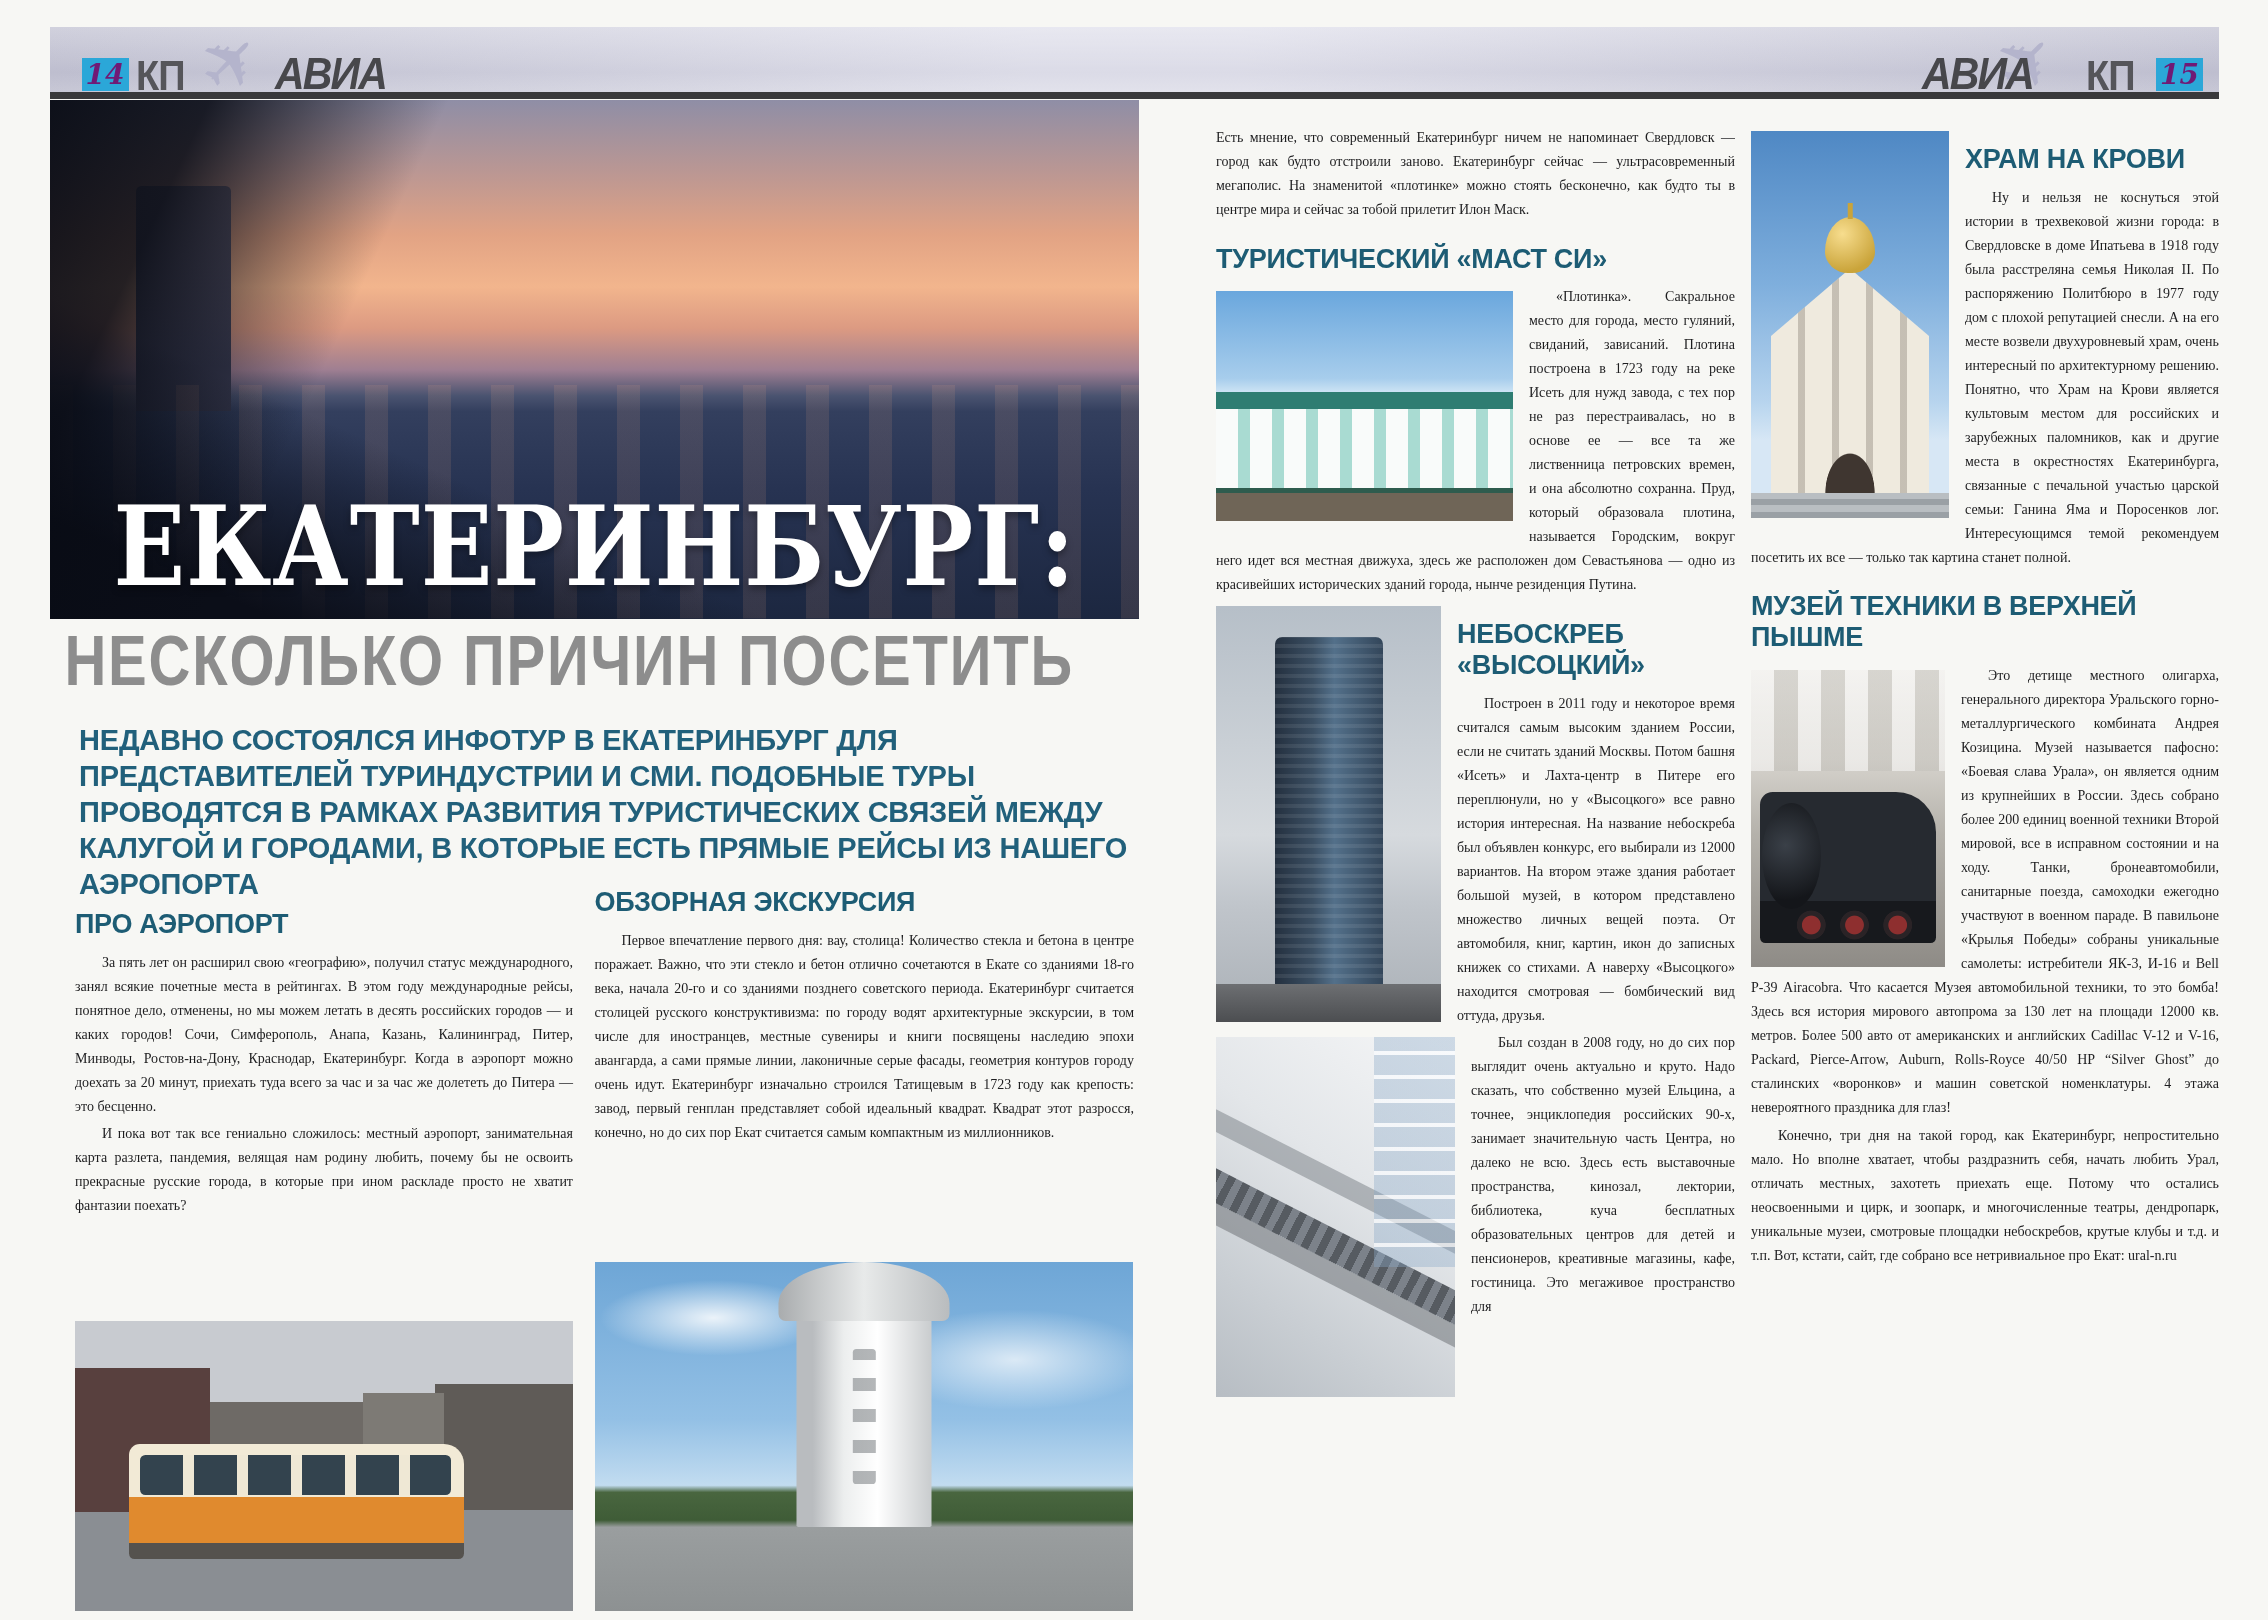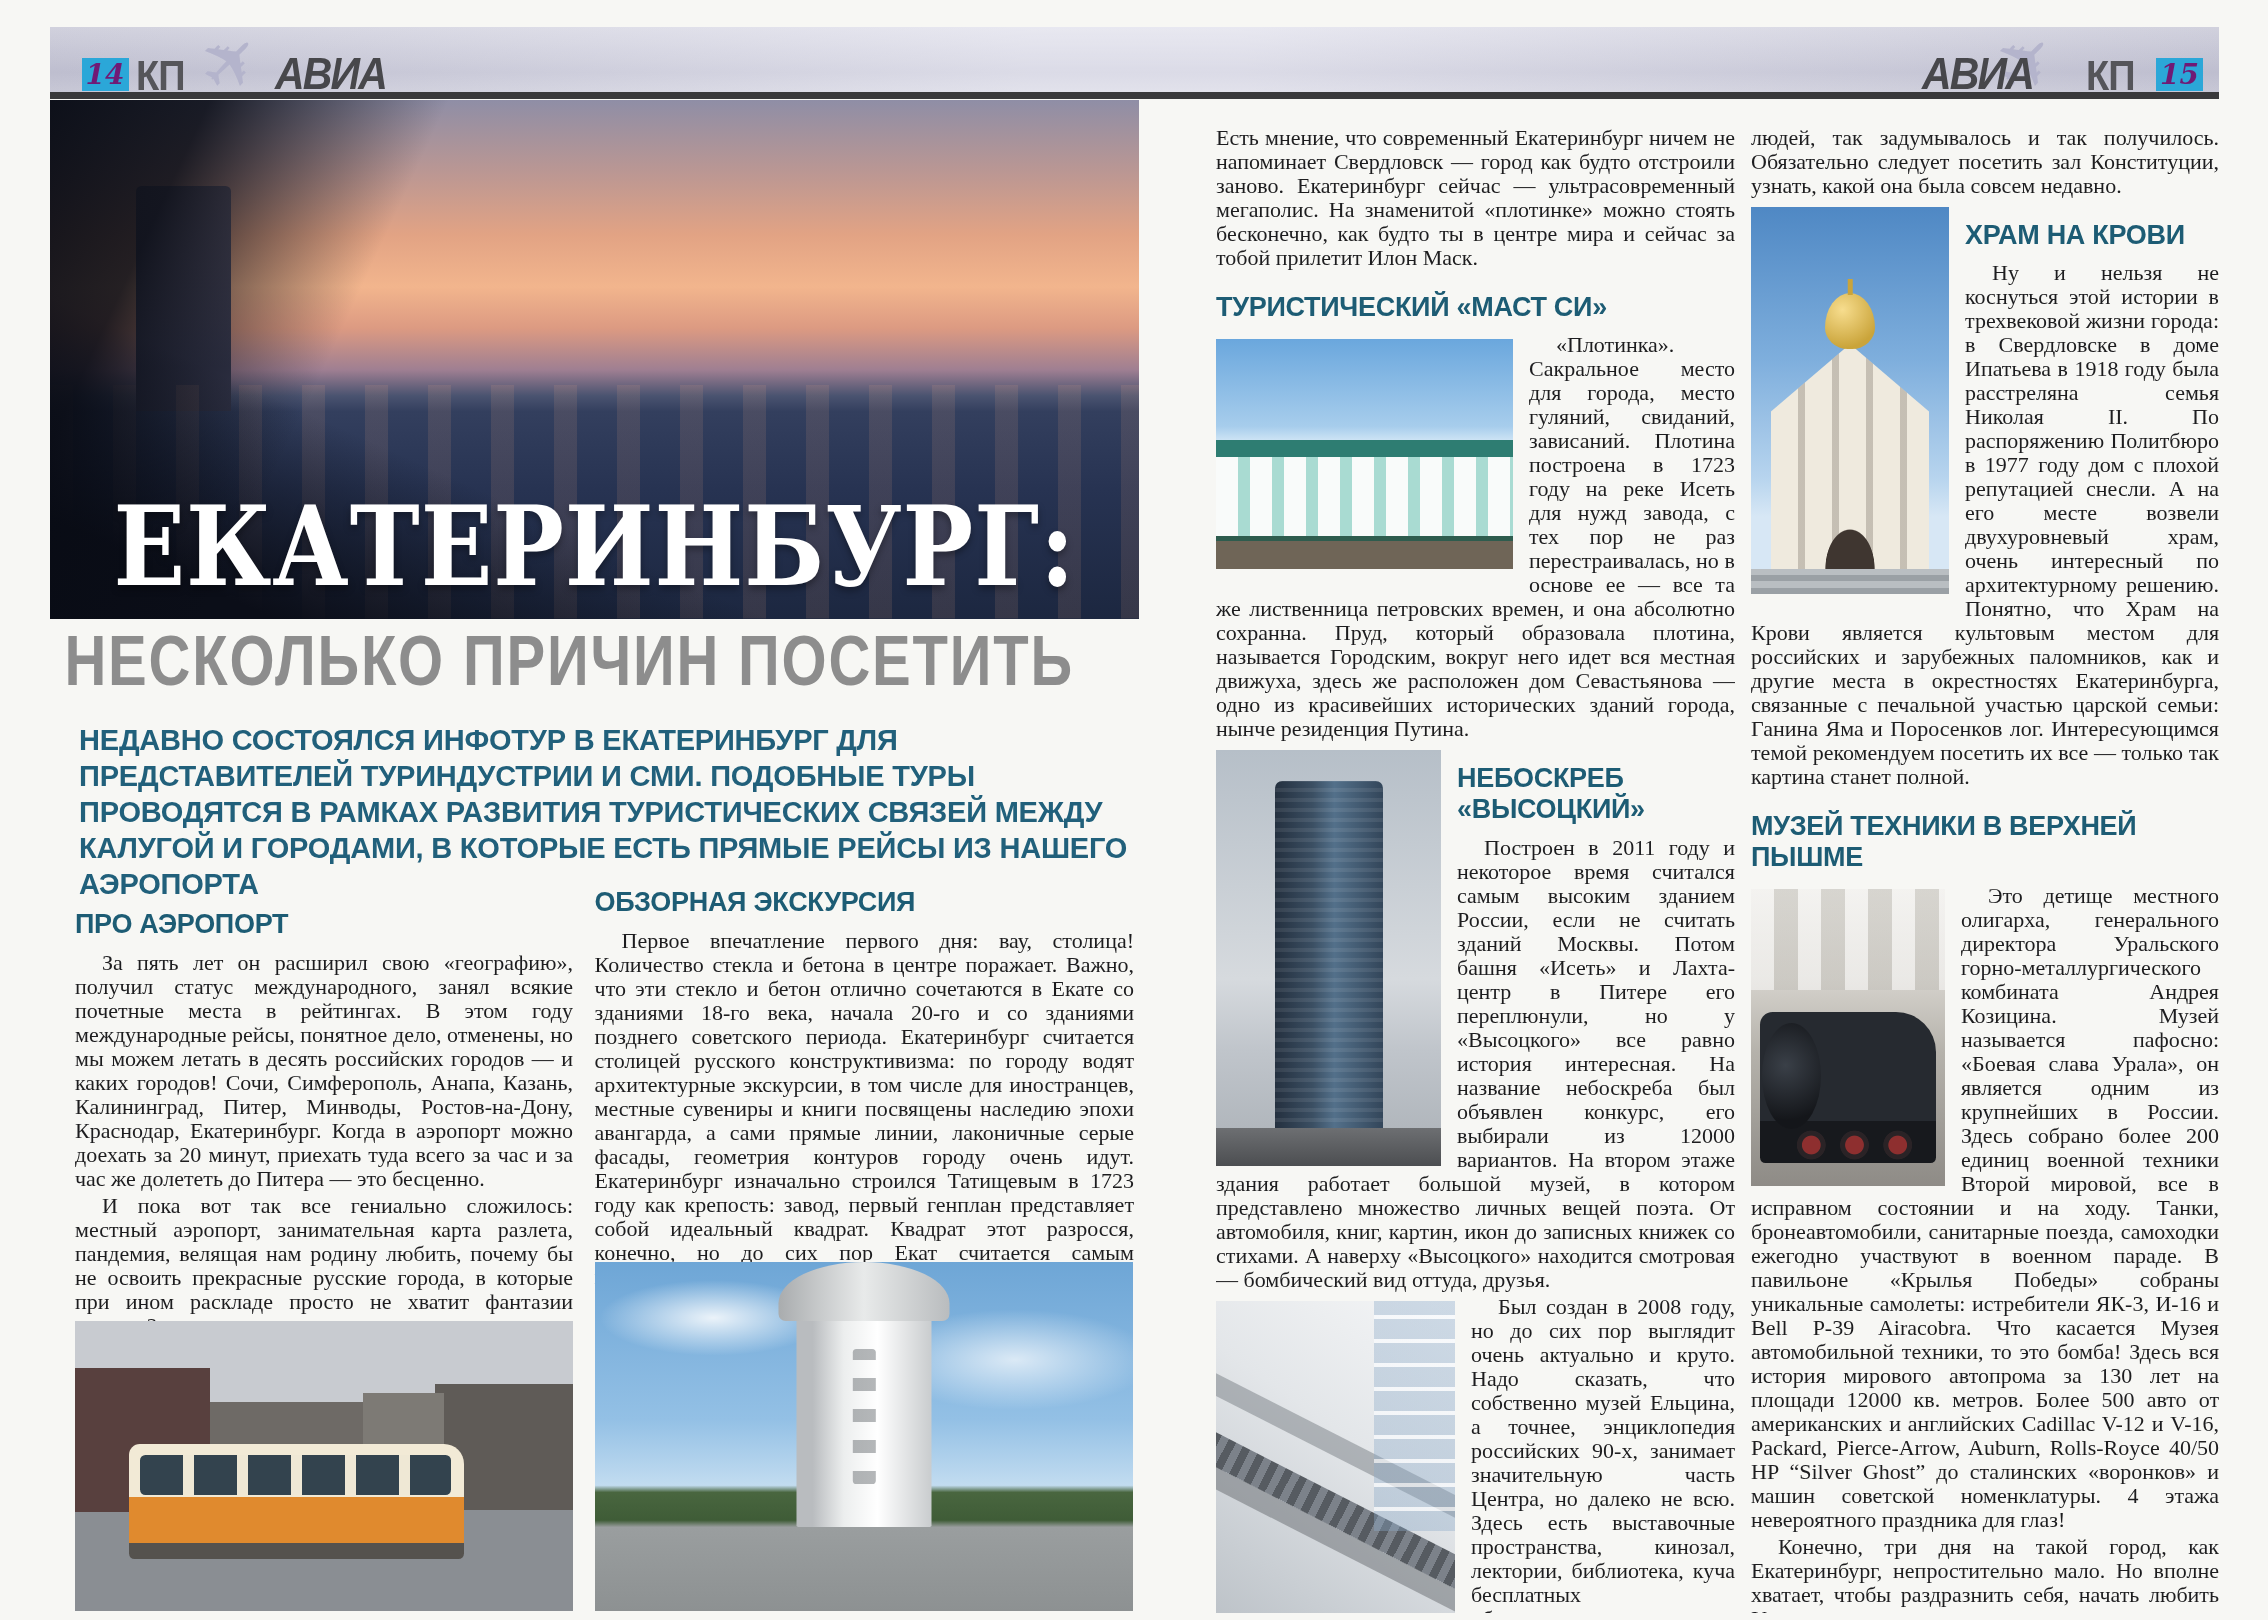--- a/index.html
+++ b/index.html
@@ -33,21 +33,21 @@
   
   .title{position:absolute;left:0;top:491px;width:1089px;margin:0;text-align:center;z-index:5;
          font-family:"DejaVu Serif",serif;font-weight:bold;font-size:94px;line-height:1;color:#fff;
          letter-spacing:0.9px;transform:scaleY(1.18);transform-origin:center top;text-shadow:0 2.7px 7.2px rgba(0,0,0,.35);}
   .subtitle{position:absolute;left:14.4px;top:625px;margin:0;font-family:"Liberation Sans",sans-serif;font-weight:bold;
             font-size:58px;line-height:1;color:#8d8d8d;letter-spacing:1.8px;transform:scaleY(1.22);transform-origin:left top;}
   .lede{position:absolute;left:25px;top:718px;width:1055px;margin:4px;font-family:"Liberation Sans",sans-serif;
         font-weight:bold;font-size:29px;line-height:36px;color:#21607b;letter-spacing:-0.2px;}
   .kick{font-family:"Liberation Sans",sans-serif;font-weight:bold;font-size:27px;line-height:31px;color:#1d5c74;
         margin:18px 0 10.8px;letter-spacing:-0.3px;}
-  .para{font-size:22px;line-height:24px;margin:0 0 3.6px;text-align:justify;overflow-wrap:break-word;}
+  .para{font-size:14px;line-height:24px;margin:0 0 3.6px;text-align:justify;overflow-wrap:break-word;}
   .ind{text-indent:27px;}
 
   
   .cols{position:absolute;left:25px;top:887px;width:1059px;display:flex;gap:21.6px;}
   .colA{width:498px;margin-top:22px;}
   .colB{flex:1;}
   .cols .kick{margin-top:0;}
 
   .ph{display:block;position:relative;overflow:hidden;background:#ccc;}
   .fl{float:left;margin:5.4px 16px 5.4px 0;}
@@ -208,21 +208,20 @@
         <p class="para ind">Построен в 2011 году и некоторое время считался самым высоким зданием России, если не считать зданий Москвы. Потом башня «Исеть» и Лахта-центр в Питере его переплюнули, но у «Высоцкого» все равно история интересная. На название небоскреба был объявлен конкурс, его выбирали из 12000 вариантов. На втором этаже здания работает большой музей, в котором представлено множество личных вещей поэта. От автомобиля, книг, картин, икон до записных книжек со стихами. А наверху «Высоцкого» находится смотровая — бомбический вид оттуда, друзья.</p>
       </div>
 
       <div class="sec">
         <i class="ph ph-yeltsin fl"></i>
         <p class="para ind">Был создан в 2008 году, но до сих пор выглядит очень актуально и круто. Надо сказать, что собственно музей Ельцина, а точнее, энциклопедия российских 90-х, занимает значительную часть Центра, но далеко не всю.  Здесь есть выставочные пространства, кинозал, лектории, библиотека, куча бесплатных образовательных центров для детей и пенсионеров, креативные магазины, кафе, гостиница. Это мегаживое пространство для</p>
       </div>
     </div>
 
     <div class="col col2">
-      <p class="para">людей, так задумывалось и так получилось.  Обязательно следует посетить зал Конституции, узнать, какой она была совсем недавно.</p>
 
       <div class="sec">
         <i class="ph ph-khram fl">
           <b class="church"></b>
           <b class="dome"></b>
         </i>
         <h3 class="kick">ХРАМ НА КРОВИ</h3>
         <p class="para ind">Ну и нельзя не коснуться этой истории в трехвековой жизни города: в Свердловске в доме Ипатьева в 1918 году была расстреляна семья Николая II. По распоряжению Политбюро в 1977 году дом с плохой репутацией снесли. А на его месте возвели двухуровневый храм, очень интересный по архитектурному решению. Понятно, что Храм на Крови является культовым местом для российских и зарубежных паломников, как и другие места в окрестностях Екатеринбурга, связанные с печальной участью царской семьи: Ганина Яма и Поросенков лог. Интересующимся темой рекомендуем посетить их все — только так картина станет полной.</p>
       </div>
 

